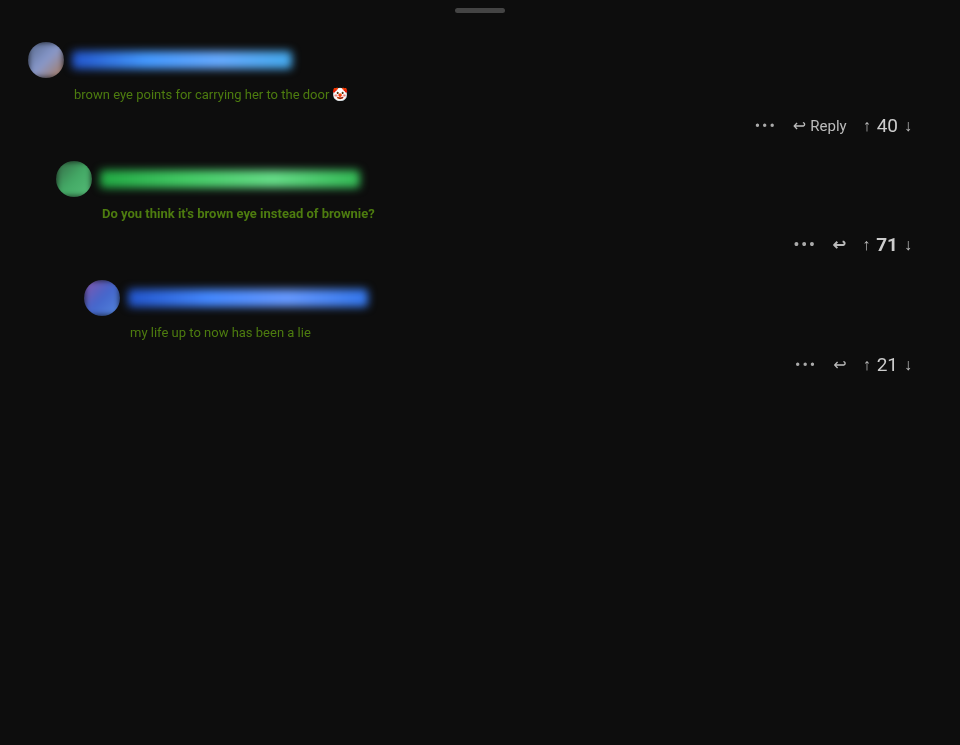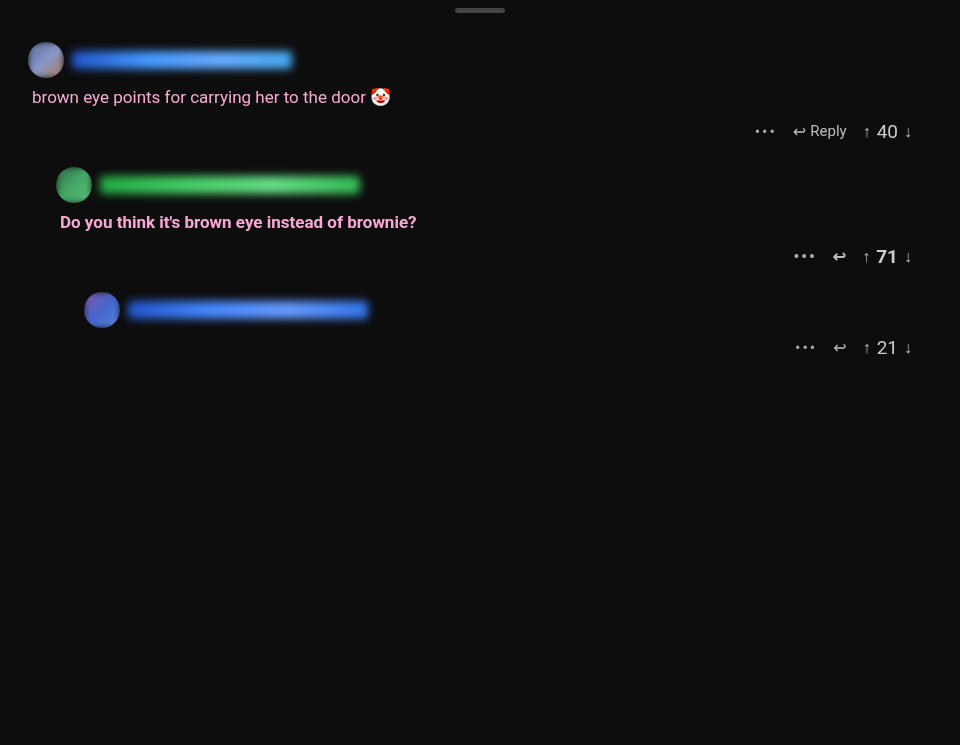--- a/index.html
+++ b/index.html
@@ -68,25 +68,26 @@
       background: linear-gradient(90deg, #22aa44, #44cc66, #66dd88, #33bb55);
     }
 
     
     .comment-reply2 .username-blur {
       width: 240px;
       background: linear-gradient(90deg, #2255cc, #4488ff, #6699ff, #3377ee);
     }
 
     .comment-text {
-      font-size: 17px;
-      color: #f9a8d4;
+      font-size: 13px;
+      color: #4d7c0f;
       line-height: 1.4;
       margin-bottom: 10px;
       padding-left: 4px;
+      margin-left: 42px;
     }
 
     .comment-actions {
       display: flex;
       align-items: center;
       gap: 16px;
       padding-left: 4px;
       justify-content: flex-end;
       padding-right: 20px;
     }
@@ -215,20 +216,21 @@
   </div>
 
   <div class="reply-2-wrapper">
     <div class="comment comment-reply2">
       <div class="user-bar">
         <div class="avatar-blur">
           <div class="avatar-img" style="background: linear-gradient(135deg, #8855aa, #4466cc, #5588dd); filter: blur(3px);"></div>
         </div>
         <div class="username-blur comment-reply2"></div>
       </div>
+      <div class="comment-text">my life up to now has been a lie</div>
       <div class="comment-actions">
         <span class="action-dots">•••</span>
         <span class="action-reply">
           <span class="reply-icon">↩</span>
         </span>
         <span class="action-vote">
           <span class="vote-up">↑</span>
           <span class="vote-count">21</span>
           <span class="vote-down">↓</span>
         </span>

